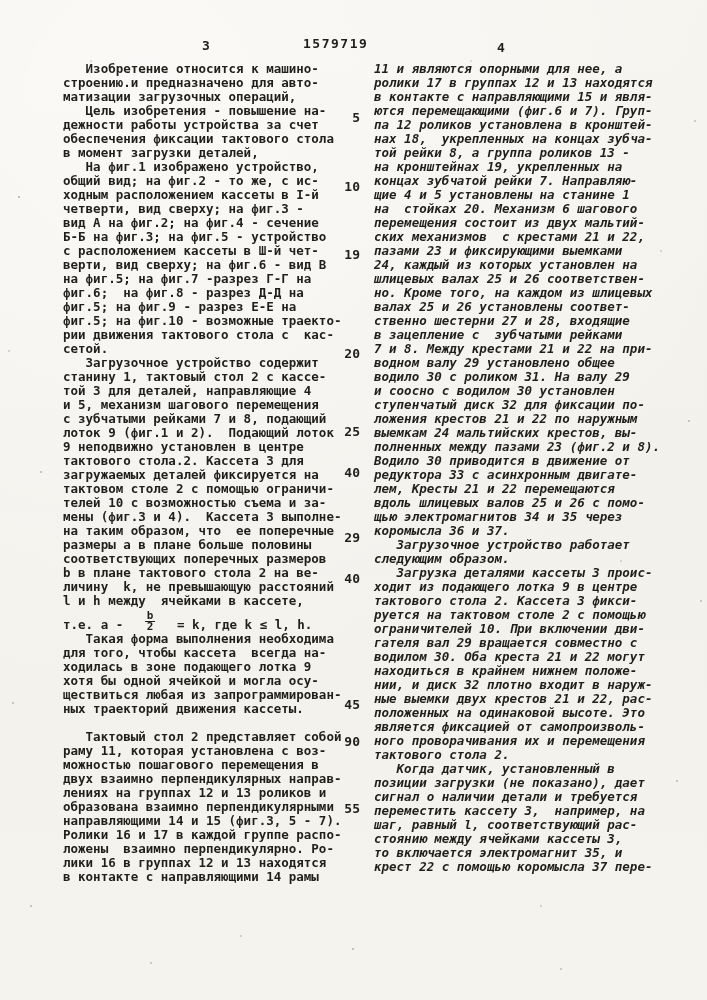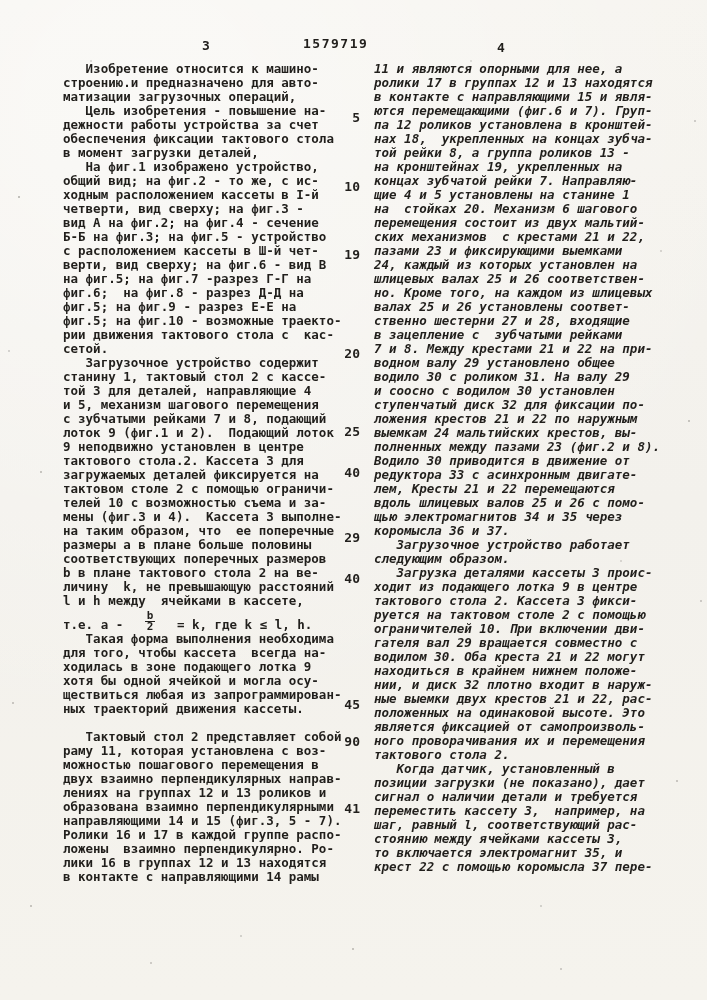--- a/index.html
+++ b/index.html
@@ -70,15 +70,15 @@
       <div class="gnum" style="top: 111px;">5</div>
       <div class="gnum" style="top: 180px;">10</div>
       <div class="gnum" style="top: 248px;">19</div>
       <div class="gnum" style="top: 323px; margin-top: 24px;">20</div>
       <div class="gnum" style="top: 393px; margin-top: 32px;">25</div>
       <div class="gnum" style="top: 466px;">40</div>
       <div class="gnum" style="top: 531px;">29</div>
       <div class="gnum" style="top: 572px;">40</div>
       <div class="gnum" style="top: 666px; margin-top: 32px;">45</div>
       <div class="gnum" style="top: 735px;">90</div>
-      <div class="gnum" style="top: 802px;">41</div>
+      <div class="gnum" style="top: 802px;">55</div>
     </div>
 </div>
 
 </body></html>

